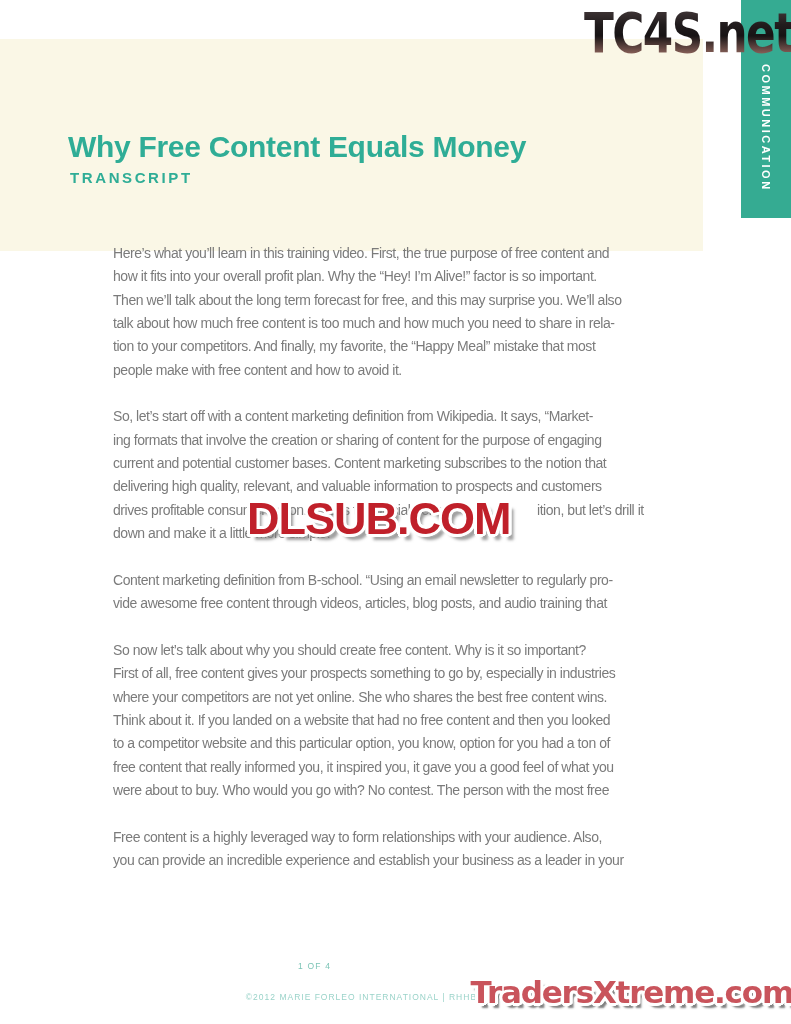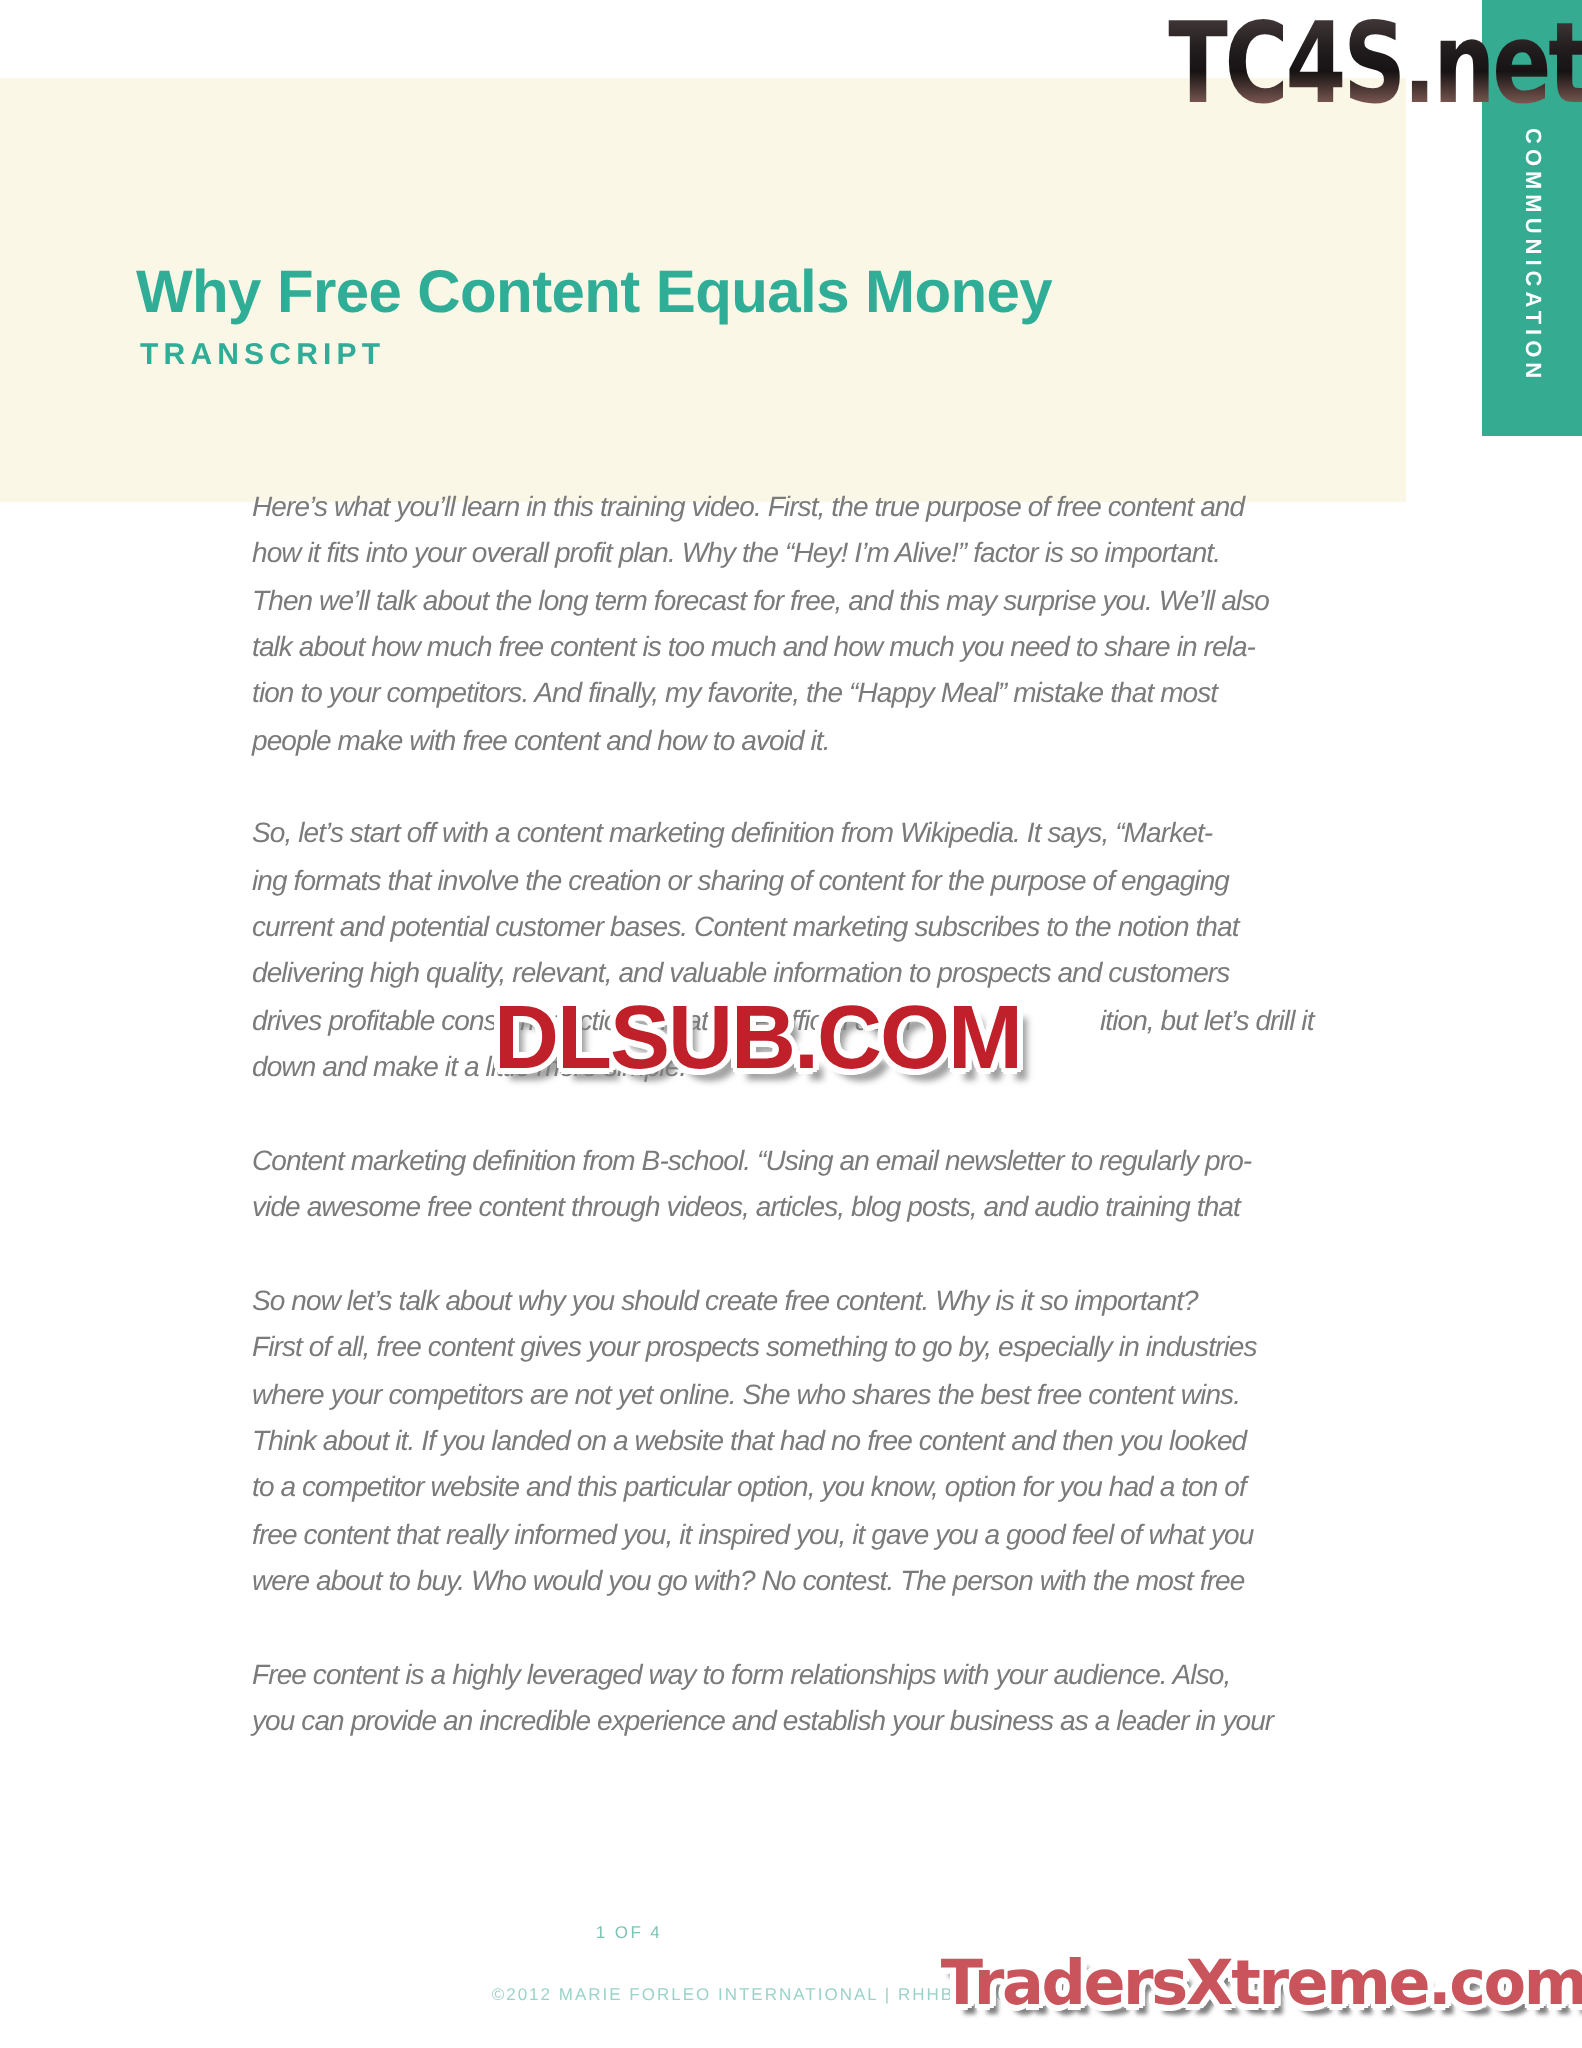--- a/index.html
+++ b/index.html
@@ -21,21 +21,21 @@
 
   
   .side-tab { position:absolute; right:0; top:0; width:50px; height:218px; background:#35ab92; }
   .side-tab-label {
     position:absolute; top:64px; left:50%; transform:translateX(-50%);
     writing-mode:vertical-rl; text-orientation:mixed;
     font-size:11px; font-weight:bold; letter-spacing:2.5px; color:#ffffff;
   }
 
   
-  .content { position:absolute; left:126px; top:242px; width:600px;font-style:italic; }
+  .content { position:absolute; left:113px; top:242px; width:600px; }
   .para {
     margin:0 0 23.35px 0;
     font-size:14px; line-height:23.35px; letter-spacing:-0.45px; color:#7b7b7b;
   }
   .line { display:block; white-space:pre; }
   .line-rel { position:relative; }
   .tail { position:absolute; top:0; white-space:pre; }
 
   
   .page-num {

